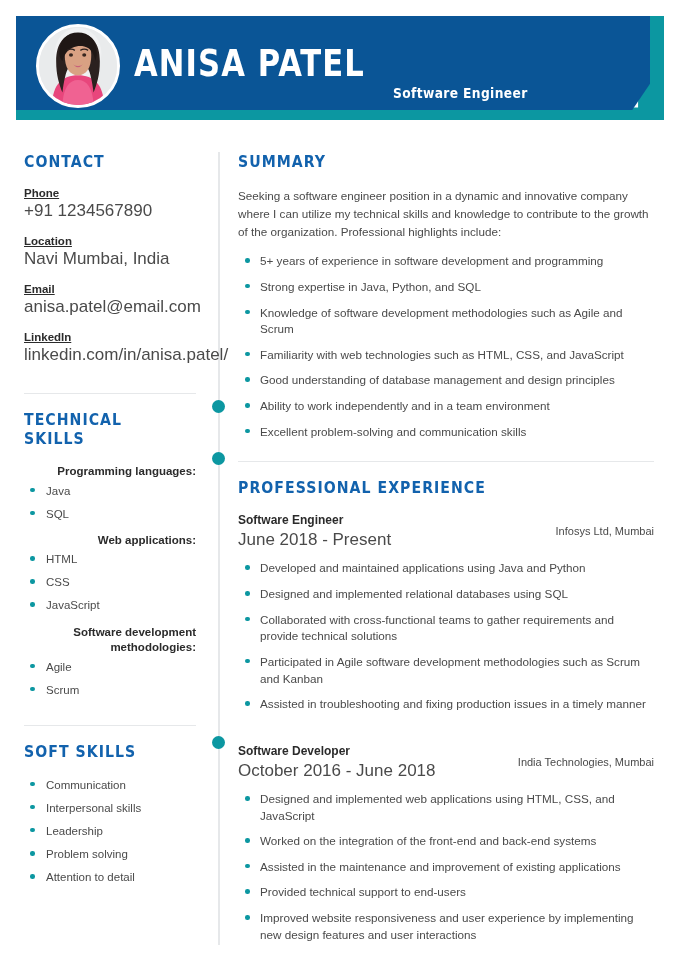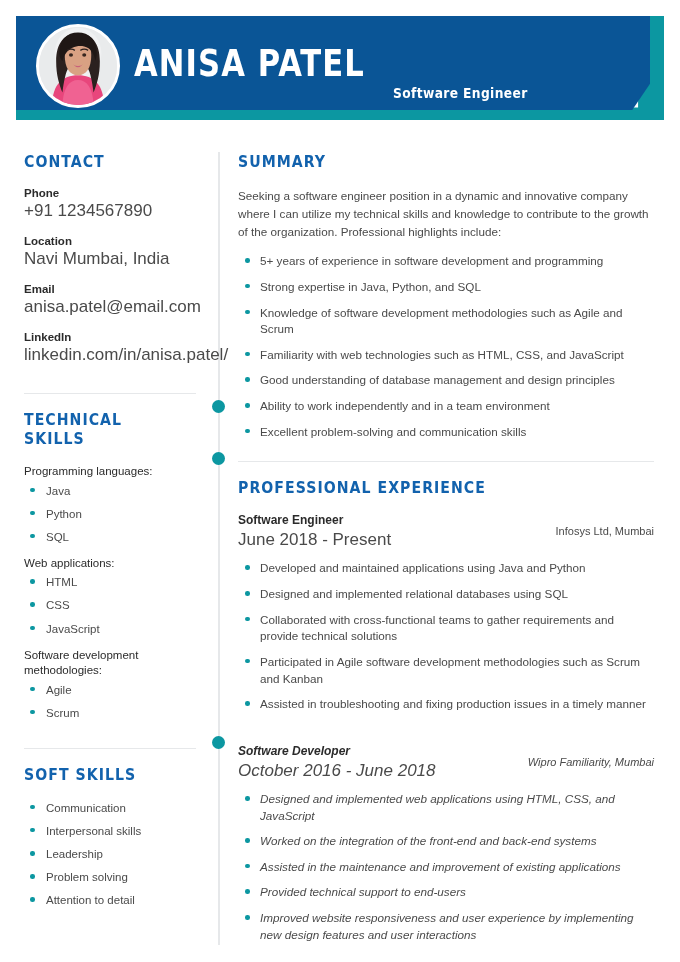--- a/index.html
+++ b/index.html
@@ -32,44 +32,44 @@
   .col-right{position:absolute;left:238px;top:152px;width:416px;}
   .vline{position:absolute;left:218px;top:152px;width:2px;height:793px;background:#e6e8ea;}
   .vdot{position:absolute;left:212px;width:13px;height:13px;border-radius:50%;background:#0c97a1;}
 
   h2.sec{font-family:"Liberation Sans Narrow","DejaVu Sans Condensed","Liberation Sans",sans-serif;
       font-weight:bold;font-size:16.5px;letter-spacing:1.1px;color:#1262ad;
       text-transform:uppercase;margin:0 0 16px 0;transform:scaleX(.95);transform-origin:left center;}
   .rule{height:1px;background:#e6e8ea;margin:0 0 16px 0;}
 
   .field{margin-bottom:14px;}
-  .field-label{font-size:11.5px;font-weight:bold;color:#2b2b2b;margin-bottom:2px;}
+  .field-label{font-size:11.5px;font-weight:bold;color:#2b2b2b;margin-bottom:2px;text-decoration:underline;}
   .field-value{font-size:17px;color:#4a4a4a;}
 
-  .grp-label{font-size:11.5px;font-weight:normal;color:#2b2b2b;margin:0 0 3px 0;line-height:1.35;}
+  .grp-label{font-size:11.5px;font-weight:bold;color:#2b2b2b;margin:0 0 3px 0;line-height:1.35;text-align:right;}
   ul.bul{list-style:none;margin:0 0 11px 0;padding:0;}
   ul.bul.last{margin-bottom:0;}
   ul.bul li{position:relative;padding-left:22px;font-size:11.5px;color:#4a4a4a;
       margin-bottom:7px;line-height:1.4;}
   ul.bul li:before{content:"";position:absolute;left:6px;top:5px;width:4.5px;height:4.5px;
       border-radius:50%;background:#0c97a1;}
 
   .summary-p{font-size:11.7px;line-height:1.52;color:#4a4a4a;margin:0 0 13px 0;}
   ul.rb{list-style:none;margin:0;padding:0;}
   ul.rb li{position:relative;padding-left:22px;font-size:11.7px;color:#4a4a4a;
       margin-bottom:9px;line-height:1.42;}
   ul.rb li:before{content:"";position:absolute;left:7px;top:5px;width:4.5px;height:4.5px;
       border-radius:50%;background:#0c97a1;}
 
   .job{margin-bottom:6px;}
   .job-head{display:flex;justify-content:space-between;align-items:flex-start;margin-bottom:9px;}
   .job-title{font-size:12px;font-weight:bold;color:#2b2b2b;line-height:1.32;}
   .job-dates{font-size:17px;color:#4a4a4a;line-height:1.32;}
   .job-company{font-size:11px;color:#4a4a4a;padding-top:12px;white-space:nowrap;}
-  .job:last-child{margin-bottom:0;font-style:italic;}
+  .job:last-child{margin-bottom:0;}
   .job-gap{height:22px;}
 </style>
 </head>
 <body>
 
 <div class="page">
 
   <div class="header-wrap">
     <div class="header-teal"></div>
     <div class="header-blue"></div>
@@ -129,21 +129,20 @@
 
     <div style="height:14px;"></div>
     <div class="rule"></div>
 
     <section>
       <h2 class="sec">TECHNICAL SKILLS</h2>
 
       <div class="grp-label">Programming languages:</div>
       <ul class="bul">
         <li>Java</li>
-        <li>Python</li>
         <li>SQL</li>
       </ul>
 
       <div class="grp-label">Web applications:</div>
       <ul class="bul">
         <li>HTML</li>
         <li>CSS</li>
         <li>JavaScript</li>
       </ul>
 
@@ -209,21 +208,21 @@
       </div>
 
       <div class="job-gap"></div>
 
       <div class="job">
         <div class="job-head">
           <div>
             <div class="job-title">Software Developer</div>
             <div class="job-dates">October 2016 - June 2018</div>
           </div>
-          <div class="job-company">Wipro Familiarity, Mumbai</div>
+          <div class="job-company">India Technologies, Mumbai</div>
         </div>
         <ul class="rb">
           <li>Designed and implemented web applications using HTML, CSS, and JavaScript</li>
           <li>Worked on the integration of the front-end and back-end systems</li>
           <li>Assisted in the maintenance and improvement of existing applications</li>
           <li>Provided technical support to end-users</li>
           <li>Improved website responsiveness and user experience by implementing new design features and user interactions</li>
         </ul>
       </div>
     </section>

